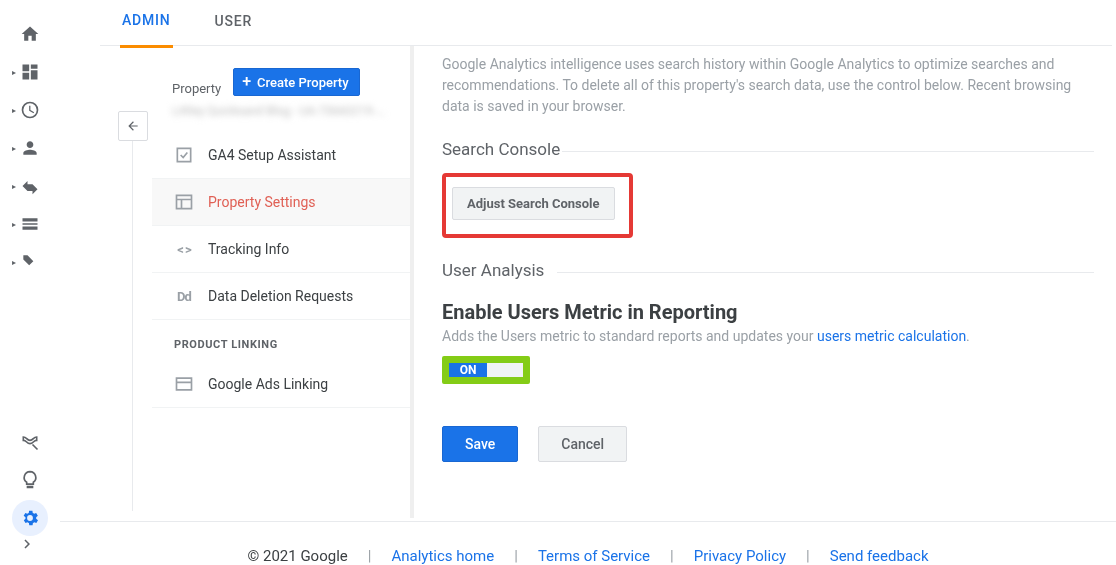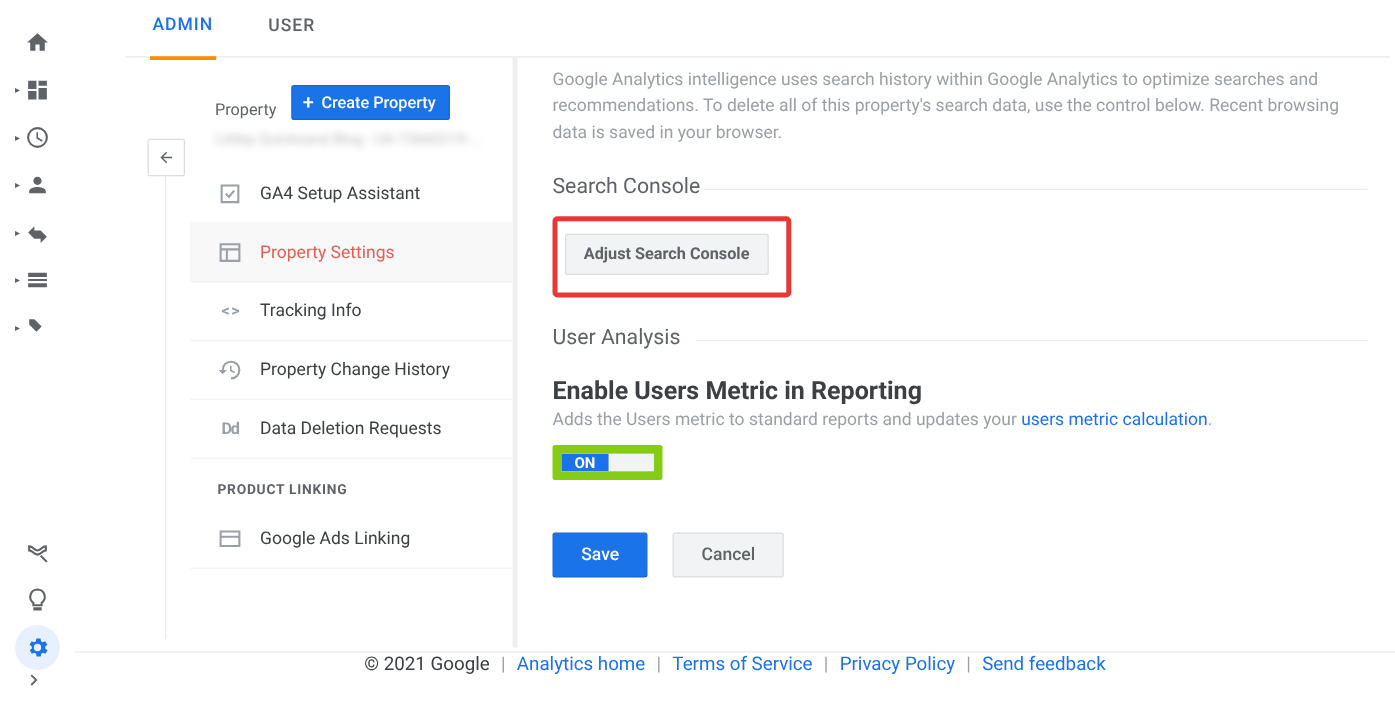--- a/index.html
+++ b/index.html
@@ -56,21 +56,21 @@
   .sub-desc a { color: #1a73e8; text-decoration: none; }
 
   .toggle { margin-top: 12px; width: 88px; height: 28px; border: 7px solid #84cc16; border-radius: 2px; display: flex; overflow: hidden; cursor: pointer; }
   .toggle .on { flex: 1; background: #1a73e8; color: #fff; font-size: 12px; font-weight: 700; display: flex; align-items: center; justify-content: center; }
   .toggle .off { width: 36px; background: #f1f3f4; }
 
   .action-row { margin-top: 42px; display: flex; gap: 20px; align-items: center; }
   .btn-primary { background: #1a73e8; color: #fff; border: 1px solid #1967d2; border-radius: 2px; font-size: 14px; font-weight: 500; padding: 9px 22px; cursor: pointer; }
   .btn-secondary { background: #f1f3f4; color: #5f6368; border: 1px solid #dadce0; border-radius: 2px; font-size: 14px; font-weight: 500; padding: 9px 22px; cursor: pointer; }
 
-  .footer { position: absolute; left: 60px; right: 0; bottom: 0; height: 44px; border-top: 1px solid #e8eaed; display: flex; align-items: flex-start; justify-content: center; font-size: 15px; color: #3c4043; background: #fff; gap: 9px; }
+  .footer { position: absolute; left: 60px; right: 0; bottom: 0; height: 44px; border-top: 1px solid #e8eaed; display: flex; align-items: flex-end; justify-content: center; font-size: 15px; color: #3c4043; background: #fff; gap: 20px; }
   .footer a { color: #1a73e8; text-decoration: none; }
   .footer .sep { color: #9aa0a6; }
 </style>
 </head>
 <body>
 
 <div class="left-rail">
   <div class="rail-icon">
       <svg viewBox="0 0 24 24">
         <path d="M10 20v-6h4v6h5v-8h3L12 3 2 12h3v8z"></path>
@@ -169,28 +169,20 @@
       <span class="nv-ico">
           <svg viewBox="0 0 24 24">
             <path fill="none" stroke="#9aa0a6" stroke-width="2" d="M3 4h18v16H3z M3 9h18 M9 9v11"></path>
           </svg>
         </span>
       <span class="nv-label">Property Settings</span>
     </div>
     <div class="nav-item">
       <span class="nv-ico nv-ico-txt">&lt;&nbsp;&gt;</span>
       <span class="nv-label">Tracking Info</span>
-    </div>
-    <div class="nav-item">
-      <span class="nv-ico">
-          <svg viewBox="0 0 24 24">
-            <path fill="#9aa0a6" d="M13 3a9 9 0 00-9 9H1l4 4 4-4H6a7 7 0 117 7v2a9 9 0 000-18zm-1 5v5l4 2 .8-1.3-3.3-1.7V8z"></path>
-          </svg>
-        </span>
-      <span class="nv-label">Property Change History</span>
     </div>
     <div class="nav-item">
       <span class="nv-ico nv-ico-txt">Dd</span>
       <span class="nv-label">Data Deletion Requests</span>
     </div>
 
     <div class="section-head">PRODUCT LINKING</div>
     <div class="nav-item" style="border-bottom:1px solid #f1f3f4">
       <span class="nv-ico">
           <svg viewBox="0 0 24 24">

